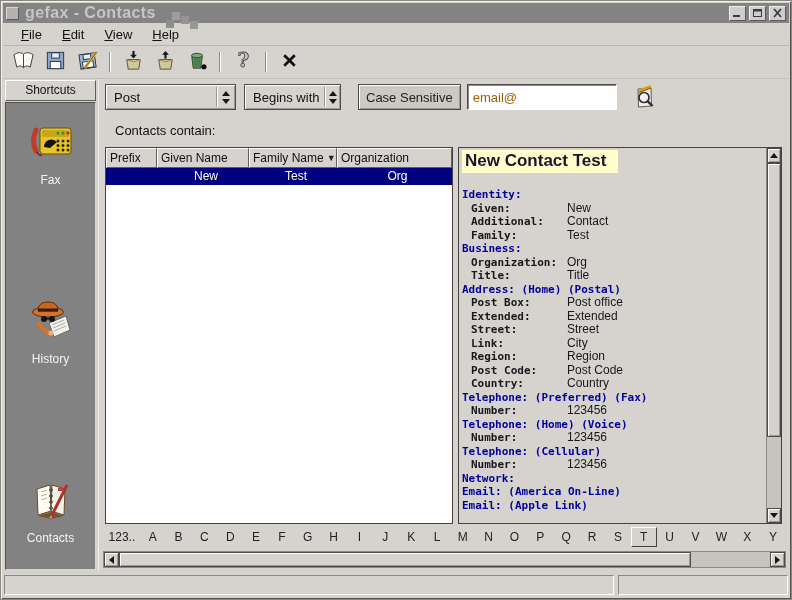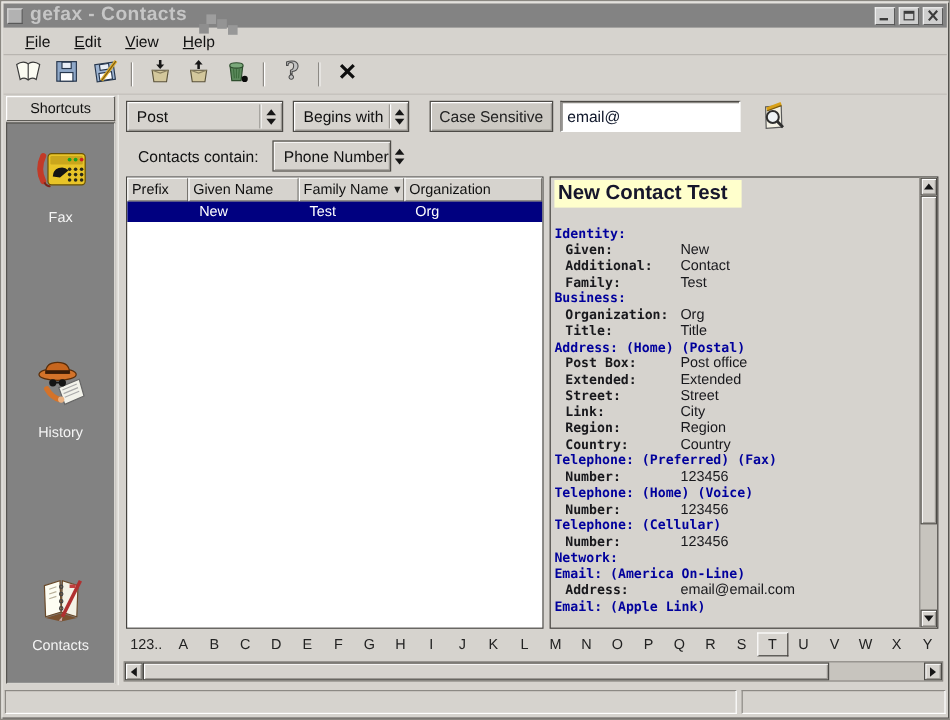--- a/index.html
+++ b/index.html
@@ -56,33 +56,33 @@
   .combo-label{flex:1;white-space:nowrap;}
   .combo-sep{width:1px;height:20px;background:var(--mid);box-shadow:1px 0 0 var(--lt);margin-left:5px;}
   .combo-arrows{width:18px;display:flex;flex-direction:column;align-items:center;justify-content:center;gap:3px;}
   .arr-up{width:0;height:0;border-left:4px solid transparent;border-right:4px solid transparent;border-bottom:5px solid #161616;}
   .arr-dn{width:0;height:0;border-left:4px solid transparent;border-right:4px solid transparent;border-top:5px solid #161616;}
   .combo-field{width:131px;}
   .combo-match{width:97px;margin-left:8px;}
   .case-btn{height:26px;margin-left:17px;background:#ccc9c3;font-size:13px;color:#222;
     display:flex;align-items:center;padding:0 7px;}
   .search-input{height:26px;width:150px;margin-left:6px;background:#fff;font-size:13px;
-    font-family:"Liberation Sans",sans-serif;padding:0 5px;color:#0f172a;
+    font-family:"Liberation Sans",sans-serif;padding:0 5px;color:#a16207;
     border:1px solid #4d4b47;border-right-color:#fff;border-bottom-color:#fff;
     box-shadow:inset 1px 1px 0 #8a8883;outline:none;}
   .find-btn{width:30px;height:28px;margin-left:12px;display:flex;align-items:center;justify-content:center;}
   .find-btn svg{width:26px;height:26px;}
 
   .filter-row{position:absolute;top:36px;left:6px;height:30px;display:flex;align-items:center;}
   .filter-label{font-size:13px;color:#111;margin-left:10px;}
   .combo-filter{width:99px;margin-left:12px;}
 
   
   .content-row{position:absolute;top:68px;left:6px;right:7px;bottom:47px;display:flex;gap:5px;}
-  .table-wrap{width:348px;background:#fff;border:1px solid #45433f;display:flex;flex-direction:column;overflow:hidden;}
+  .table-wrap{width:348px;background:#fff;border:1px solid #45433f;display:flex;flex-direction:column;overflow:hidden;text-align:center;}
   .thead{display:flex;height:20px;flex:none;}
   .th{background:var(--chrome);border:1px solid var(--lt);border-right-color:var(--dk);border-bottom-color:var(--dk);
     font-size:12px;color:#111;padding:0 3px;display:flex;align-items:center;white-space:nowrap;overflow:hidden;}
   .sort-arrow{margin-left:auto;font-size:9px;color:#222;padding-left:3px;}
   .c0{width:51px;} .c1{width:92px;} .c2{width:88px;} .c3{flex:1;}
   .trow{display:flex;height:17px;font-size:12px;color:#111;flex:none;}
   .trow.selected{background:var(--sel);color:#fff;}
   .td{padding:1px 3px 0 9px;white-space:nowrap;overflow:hidden;}
 
   .details{flex:1;border:1px solid #45433f;background:var(--chrome);display:flex;overflow:hidden;}
@@ -311,28 +311,20 @@
             <line x1="8" y1="7" x2="20" y2="2.5" stroke="#d8a018" stroke-width="3"></line>
             <line x1="8" y1="8.5" x2="20" y2="4" stroke="#7a5a10" stroke-width="1"></line>
             <circle cx="13" cy="13.5" r="5" fill="#eef2f4" stroke="#2e2e2e" stroke-width="1.7"></circle>
             <line x1="16.8" y1="17.3" x2="21.5" y2="22" stroke="#2e2e2e" stroke-width="2.4"></line>
           </svg>
         </div>
       </div>
 
       <div class="filter-row">
         <span class="filter-label">Contacts contain:</span>
-        <div class="combo combo-filter bevel-out">
-          <span class="combo-label">Phone Number</span>
-          <span class="combo-sep"></span>
-          <span class="combo-arrows">
-              <i class="arr-up"></i>
-              <i class="arr-dn"></i>
-            </span>
-        </div>
       </div>
 
       <div class="content-row">
         <div class="table-wrap">
           <div class="thead">
               <div class="th c0">
                 <span>Prefix</span>
               </div>
               <div class="th c1">
                 <span>Given Name</span>
@@ -367,30 +359,30 @@
                 <div class="d-line"><span class="d-label">Family:</span><span class="d-value">Test</span></div>
                 <div class="d-line d-heading">Business:</div>
                 <div class="d-line"><span class="d-label">Organization:</span><span class="d-value">Org</span></div>
                 <div class="d-line"><span class="d-label">Title:</span><span class="d-value">Title</span></div>
                 <div class="d-line d-heading">Address: (Home) (Postal)</div>
                 <div class="d-line"><span class="d-label">Post Box:</span><span class="d-value">Post office</span></div>
                 <div class="d-line"><span class="d-label">Extended:</span><span class="d-value">Extended</span></div>
                 <div class="d-line"><span class="d-label">Street:</span><span class="d-value">Street</span></div>
                 <div class="d-line"><span class="d-label">Link:</span><span class="d-value">City</span></div>
                 <div class="d-line"><span class="d-label">Region:</span><span class="d-value">Region</span></div>
+                <div class="d-line"><span class="d-label">Post Code:</span><span class="d-value">Post Code</span></div>
                 <div class="d-line"><span class="d-label">Country:</span><span class="d-value">Country</span></div>
                 <div class="d-line d-heading">Telephone: (Preferred) (Fax)</div>
                 <div class="d-line"><span class="d-label">Number:</span><span class="d-value">123456</span></div>
                 <div class="d-line d-heading">Telephone: (Home) (Voice)</div>
                 <div class="d-line"><span class="d-label">Number:</span><span class="d-value">123456</span></div>
                 <div class="d-line d-heading">Telephone: (Cellular)</div>
                 <div class="d-line"><span class="d-label">Number:</span><span class="d-value">123456</span></div>
                 <div class="d-line d-heading">Network:</div>
                 <div class="d-line d-heading">Email: (America On-Line)</div>
-                <div class="d-line"><span class="d-label">Address:</span><span class="d-value">email@email.com</span></div>
                 <div class="d-line d-heading">Email: (Apple Link)</div>
               </div>
           </div>
           <div class="vscroll">
             <div class="sc-btn bevel-out">
                 <i class="arr-up"></i>
               </div>
             <div class="vs-thumb bevel-out"></div>
             <div class="sc-track"></div>
             <div class="sc-btn bevel-out">

